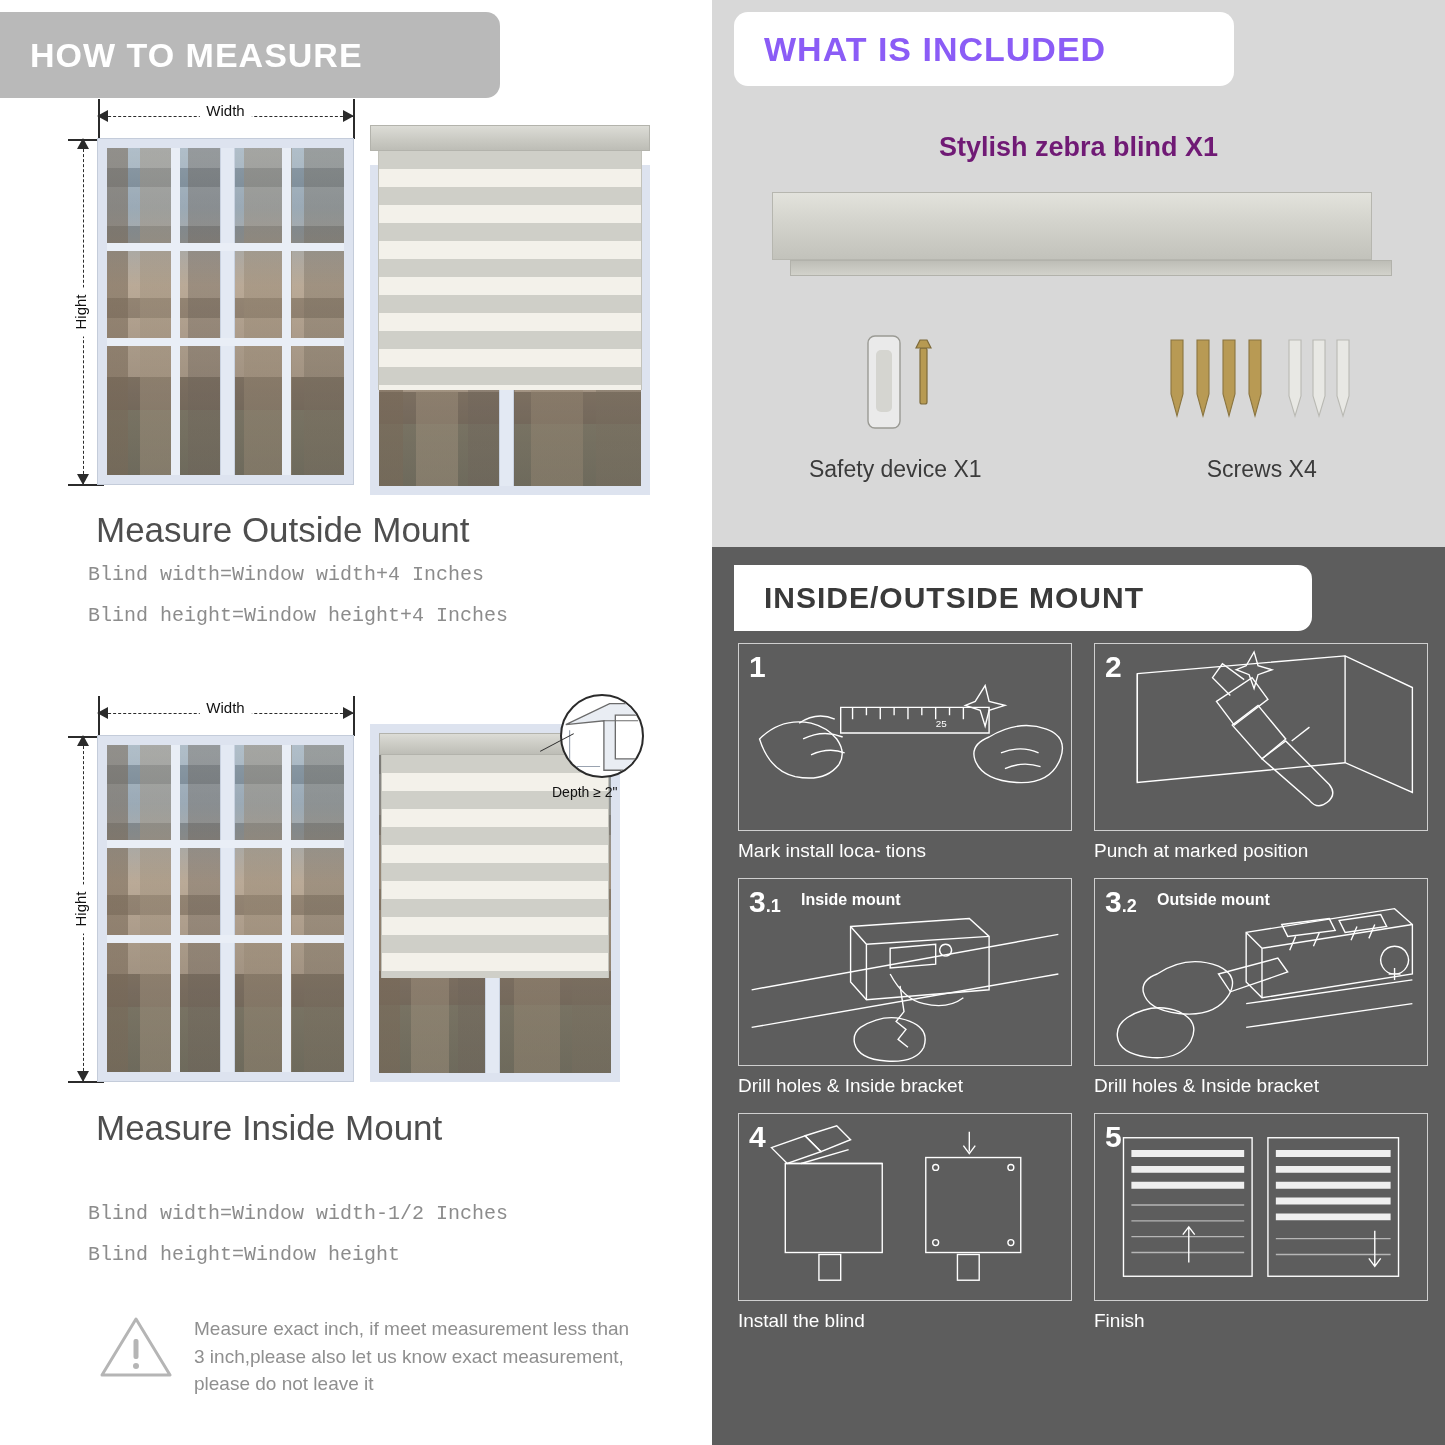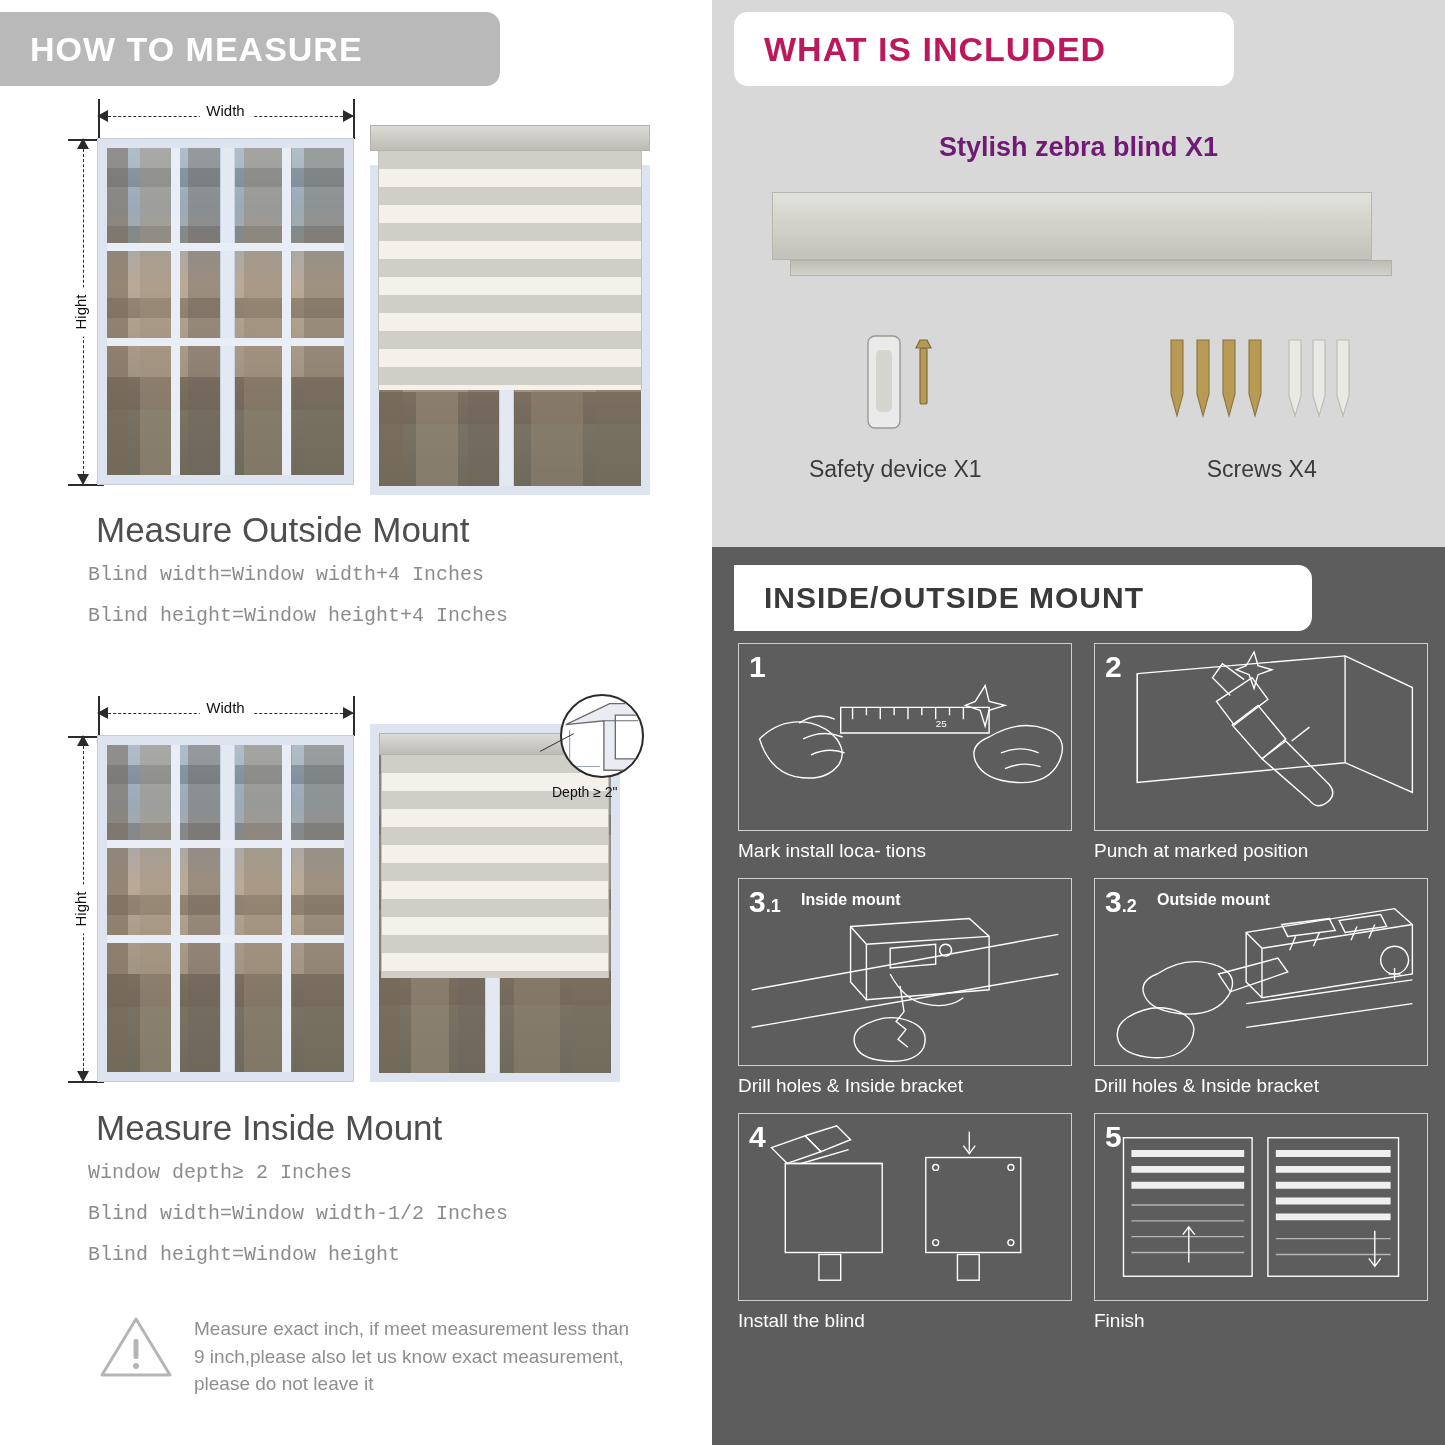--- a/index.html
+++ b/index.html
@@ -20,21 +20,21 @@
   }
   .banner {
     position: absolute;
     display: flex; align-items: center;
     padding-left: 30px;
     font-weight: bold;
     letter-spacing: 1px;
   }
   .banner-howto {
     left: 0; top: 12px;
-    width: 500px; height: 74px;
+    width: 500px; height: 86px;
     background: #b9b9b9;
     border-radius: 0 14px 14px 0;
     color: #ffffff;
     font-size: 34px;
   }
 
   
   .illus {
     position: absolute;
     left: 60px;
@@ -188,21 +188,21 @@
   }
   .included-panel {
     position: absolute; left: 0; top: 0; width: 733px; height: 547px;
     background: #d8d8d8;
   }
   .banner-included {
     position: absolute; left: 22px; top: 12px;
     width: 500px; height: 74px; background: #ffffff;
     border-radius: 14px;
     display: flex; align-items: center; padding-left: 30px;
-    font-size: 34px; font-weight: bold; letter-spacing: 1px; color: #be185d;
+    font-size: 34px; font-weight: bold; letter-spacing: 1px; color: #8b5cf6;
   }
   .inc-title {
     position: absolute; left: 0; top: 132px; width: 100%;
     text-align: center; font-size: 27px; font-weight: bold; color: #701a75;
   }
   .big-blind {
     position: absolute; left: 50px; top: 192px; width: 640px; height: 100px;
   }
   .bb-body {
     position: absolute; left: 10px; top: 0; right: 30px; height: 68px;
@@ -369,33 +369,32 @@
           <path d="M4 30 L50 8 L80 8 L80 20 L56 20 L56 66 L80 66 L80 78 L44 78 L44 26 Z" fill="#e9edf3" stroke="#6b6b6b" stroke-width="1.4"></path>
           <path d="M44 26 L80 26" stroke="#6b6b6b" stroke-width="1.2" fill="none"></path>
           <path d="M8 36 L8 74 L40 74" stroke="#9aa3b0" stroke-width="1.2" fill="none"></path>
         </svg>
       </div>
       <div class="depth-label" style="left:492px; top:82px;">Depth ≥ 2"</div>
       <div class="tick" style="left:478px; top:40px; width:38px; height:1.2px; transform:rotate(-28deg);"></div>
     </div>
 
     <div class="hdg" style="top:1108px;">Measure Inside Mount</div>
-    <div class="line" style="top:1161px;">Window depth≥ 2 Inches</div>
     <div class="line" style="top:1202px;">Blind width=Window width-1/2 Inches</div>
     <div class="line" style="top:1243px;">Blind height=Window height</div>
 
     <div class="warn">
       <div class="warn-tri">
         <svg viewBox="0 0 72 64">
           <path d="M36 4 L70 60 L2 60 Z" fill="none" stroke="#b5b5b5" stroke-width="3" stroke-linejoin="round"></path>
           <rect x="33.5" y="24" width="5" height="20" rx="2" fill="#b5b5b5"></rect>
           <circle cx="36" cy="51" r="3" fill="#b5b5b5"></circle>
         </svg>
       </div>
-      <div class="warn-text">Measure exact inch, if meet measurement less than 9 inch,please also let us know exact measurement, please do not leave it</div>
+      <div class="warn-text">Measure exact inch, if meet measurement less than 3 inch,please also let us know exact measurement, please do not leave it</div>
     </div>
   </div>
 
   <div class="right-col">
 
     <div class="included-panel">
       <div class="banner-included">
         <span>WHAT IS INCLUDED</span>
       </div>
 

